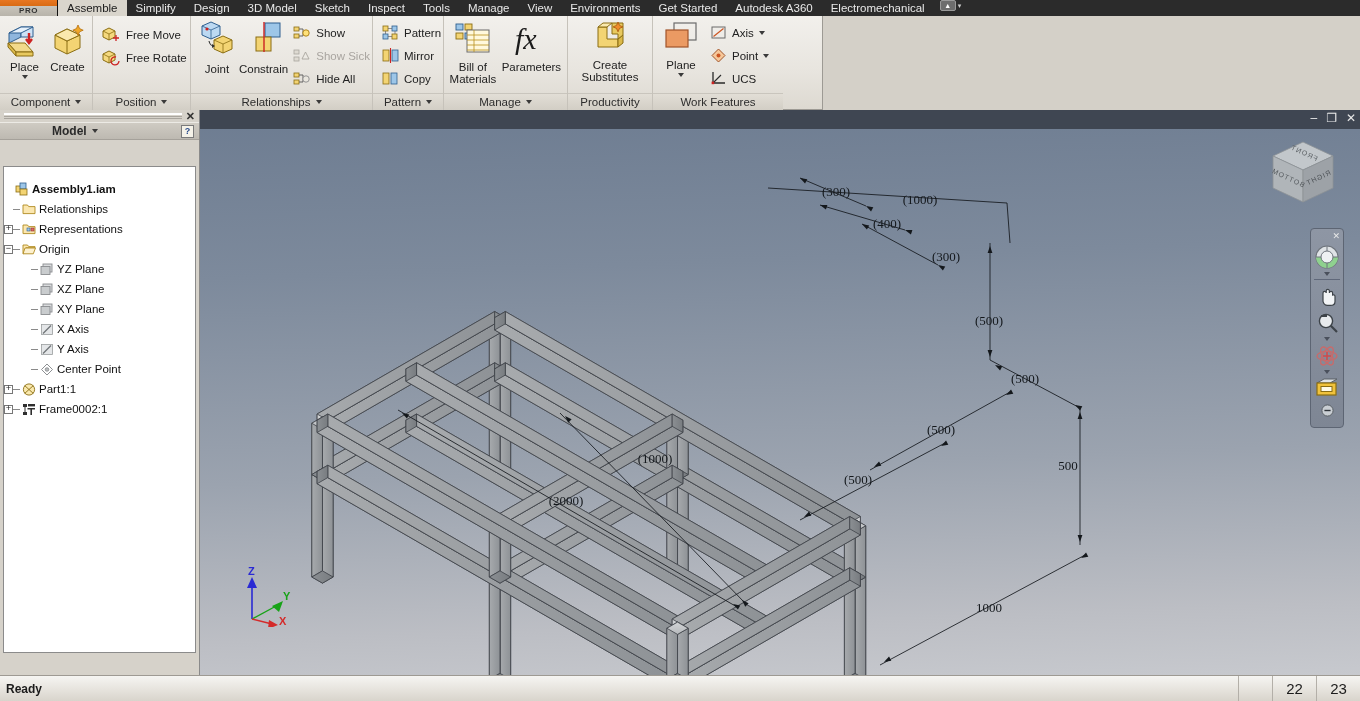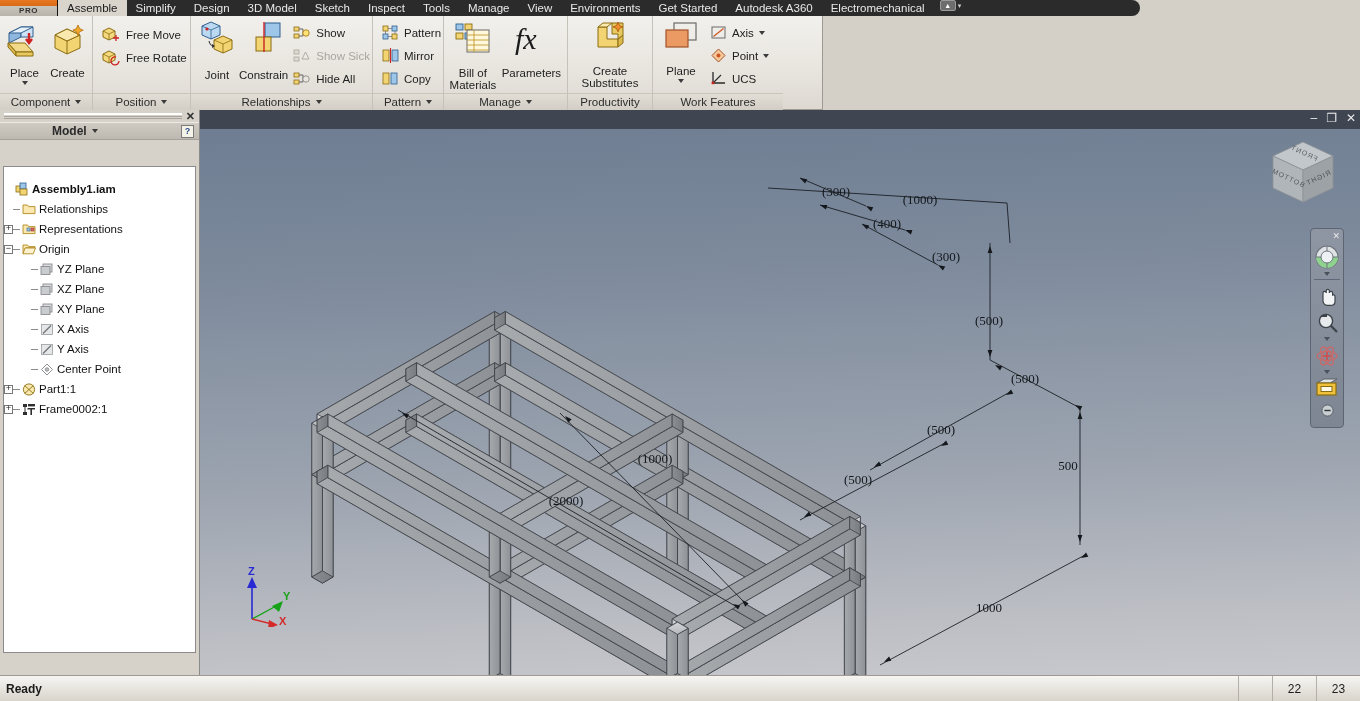--- a/index.html
+++ b/index.html
@@ -7,23 +7,23 @@
   body {
     font-family: "Liberation Sans", sans-serif;
     font-size: 12px;
     background:#d4d0c8;
     -webkit-font-smoothing: antialiased;
   }
   #app { position:relative; width:1360px; height:701px; }
 
   
   .tabbar {
-    position:absolute; left:0; top:0; width:1140px; height:16px;
+    position:absolute; left:0; top:0; width:1360px; height:16px;
     background:#2b2b2b;
-    display:flex; align-items:flex-start;border-radius:8px;
+    display:flex; align-items:flex-start;
   }
   .prologo {
     width:58px; height:16px;
     background:linear-gradient(180deg,#e87722 0%,#d96b14 38%,#c8c4bb 39%,#b8b4ab 100%);
     border-right:1px solid #111;
     display:flex; align-items:flex-end; justify-content:center;
     font-size:8px; font-weight:bold; color:#333; letter-spacing:.5px;
     padding-bottom:1px;
   }
   .tab {
@@ -55,21 +55,21 @@
     border-top:1px solid #c9c5bd;
     display:flex; align-items:center; justify-content:center;
     font-size:11.5px; color:#2d2d2d; gap:5px;
   }
   .caret { width:0;height:0;border-left:3.5px solid transparent;border-right:3.5px solid transparent;
            border-top:4px solid #3a3a3a; }
   .bigbtn {
     width:50px; display:flex; flex-direction:column; align-items:center;
     padding-top:2px; cursor:default;
   }
-  .bigbtn .lbl { font-size:11.5px; color:#222; text-align:center; line-height:12px; margin-top:10px; }
+  .bigbtn .lbl { font-size:11.5px; color:#222; text-align:center; line-height:12px; margin-top:4px; }
   .bigbtn .lbl2 { font-size:11.5px; color:#222; text-align:center; line-height:12px; }
   .smbtn { display:flex; align-items:center; gap:5px; height:23px; padding:0 4px; cursor:default; }
   .smbtn .lbl { font-size:11.5px; color:#222; white-space:nowrap; }
   .smbtn.disabled .lbl { color:#a9a5a0; }
   .col { display:flex; flex-direction:column; }
 
   
   .ico { position:relative; flex:none; }
 
   
@@ -141,21 +141,21 @@
 
   
   .status {
     position:absolute; left:0; bottom:0; width:1360px; height:26px;
     background:linear-gradient(180deg,#f6f5f2 0%,#e6e3dd 55%,#d8d4cc 100%);
     border-top:1px solid #9e9a93; display:flex; align-items:center;
   }
   .status .ready { padding-left:6px; font-size:12px; color:#1c1c1c;font-weight:bold; }
   .st-cell { width:44px; height:26px; border-left:1px solid #b3afa8;
              display:flex; align-items:center; justify-content:center;
-             font-size:12px; color:#1c1c1c; }
+             font-size:15px; color:#1c1c1c; }
   .st-spacer { flex:1; }
   .st-blank { width:34px; height:26px; border-left:1px solid #b3afa8; }
 
   svg { display:block; }
   .dimtxt { font-family:"Liberation Serif", serif; font-size:13px; fill:#14181c; }
 </style>
 </head>
 <body>
 
 <div id="app">

